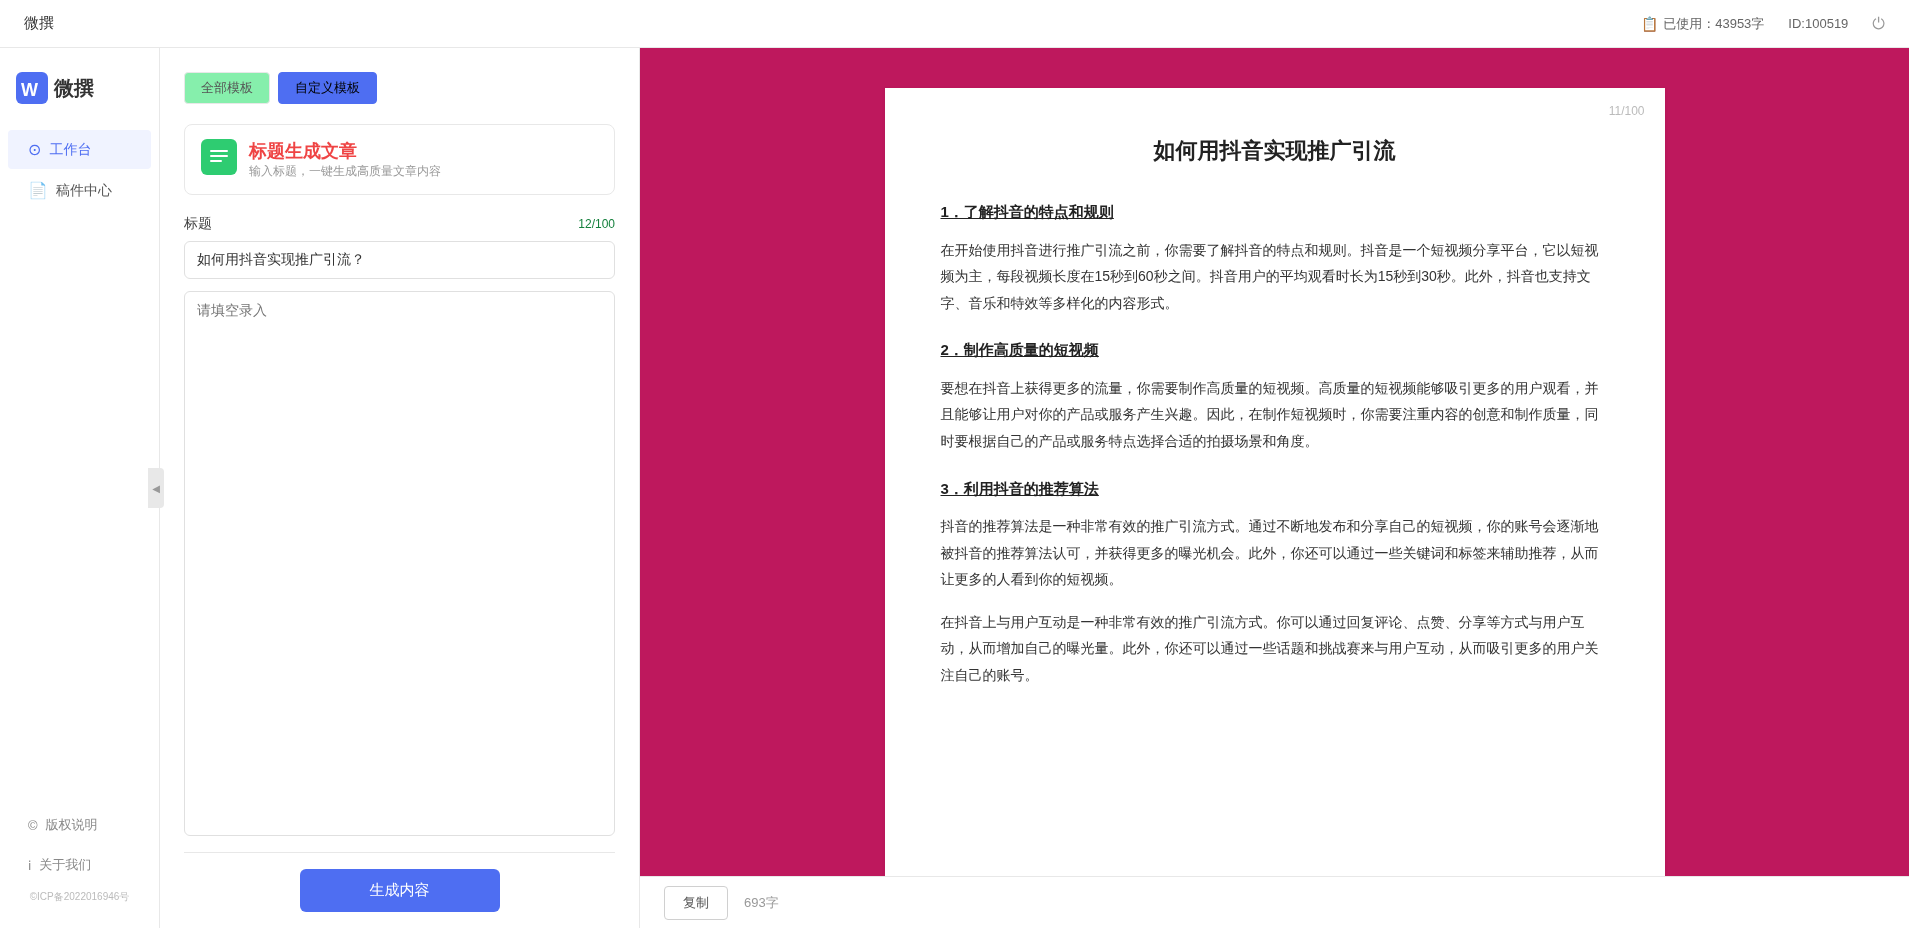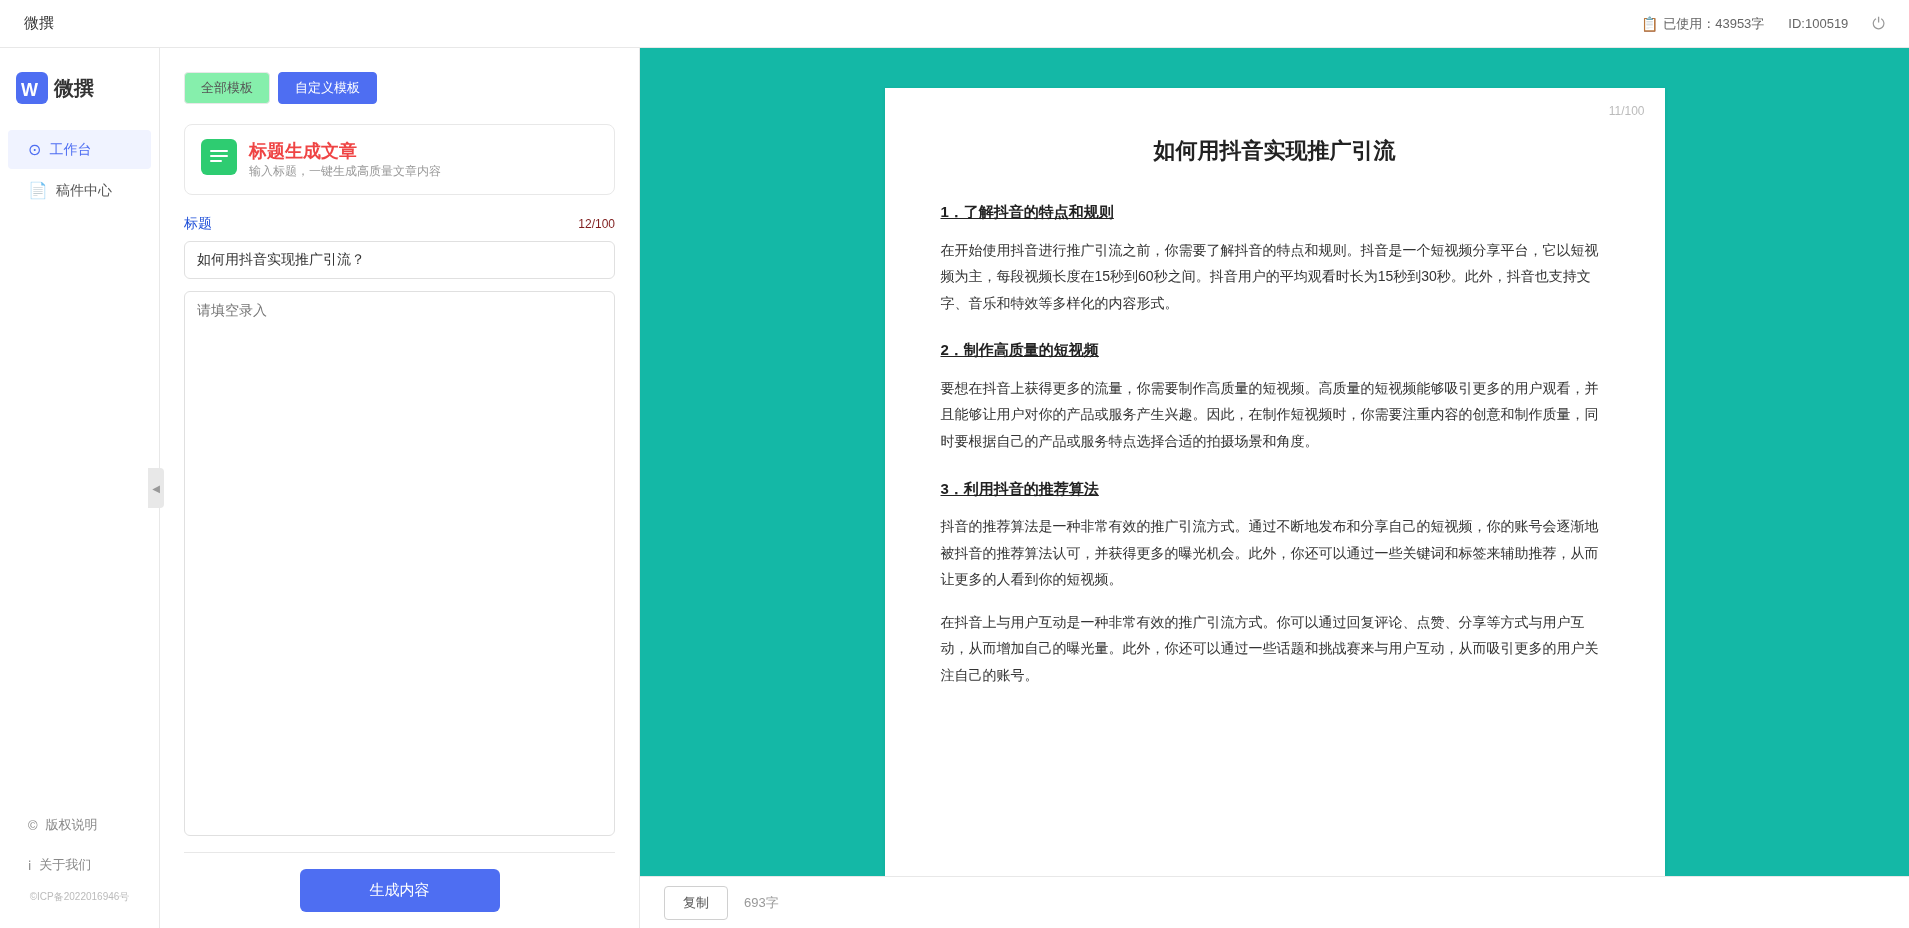--- a/index.html
+++ b/index.html
@@ -143,21 +143,21 @@
       padding: 6px 16px;
       border-radius: 4px;
       cursor: pointer;
       font-size: 13px;
       border: 1px solid #e8e8e8;
       background: #86efac;
       color: #555;
     }
     .template-tab.active {
       background: #4e6ef2;
-      color: #ffffff;
+      color: #000000;
       border-color: #4e6ef2;
     }
 
     .template-card {
       display: flex;
       align-items: flex-start;
       gap: 12px;
       padding: 14px 16px;
       border: 1px solid #e8e8e8;
       border-radius: 8px;
@@ -180,22 +180,22 @@
     .template-card-title { font-size: 18px; font-weight: 600; color: #ef4444; }
     .template-card-desc { font-size: 12px; color: #999; }
 
     .form-section { flex: 1; display: flex; flex-direction: column; }
     .form-label-row {
       display: flex;
       align-items: center;
       justify-content: space-between;
       margin-bottom: 8px;
     }
-    .form-label { font-size: 14px; color: #1d4ed8; font-weight: 500; }
-    .form-count { font-size: 12px; color: #7f1d1d; }
+    .form-label { font-size: 14px; color: #404040; font-weight: 500; }
+    .form-count { font-size: 12px; color: #15803d; }
 
     .form-input {
       width: 100%;
       padding: 10px 12px;
       border: 1px solid #e0e0e0;
       border-radius: 6px;
       font-size: 14px;
       color: #333;
       outline: none;
       resize: none;
@@ -232,21 +232,21 @@
       font-size: 15px;
       cursor: pointer;
       text-align: center;
       align-self: center;
       margin-top: auto;
     }
 
     
     .right-panel {
       flex: 1;
-      background: #14b8a6;
+      background: #be185d;
       display: flex;
       flex-direction: column;
       overflow: hidden;
     }
 
     .article-container {
       flex: 1;
       overflow-y: auto;
       padding: 40px 60px;
     }

